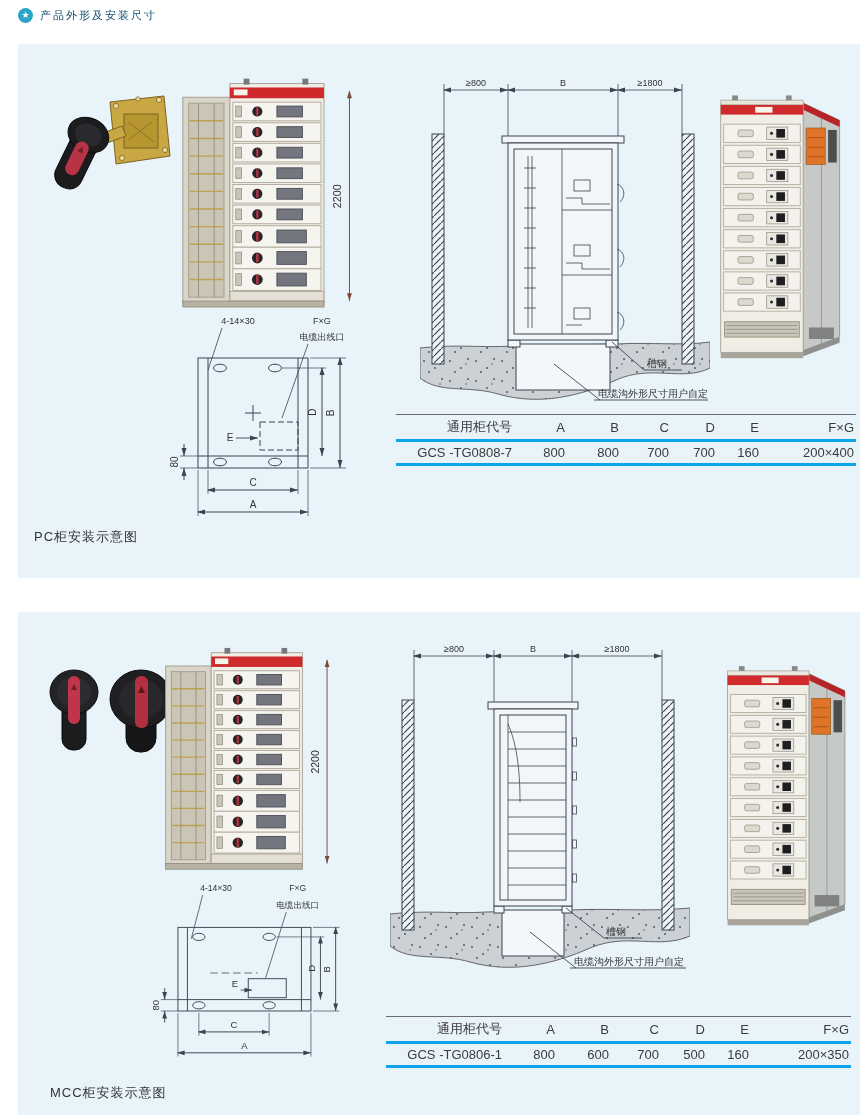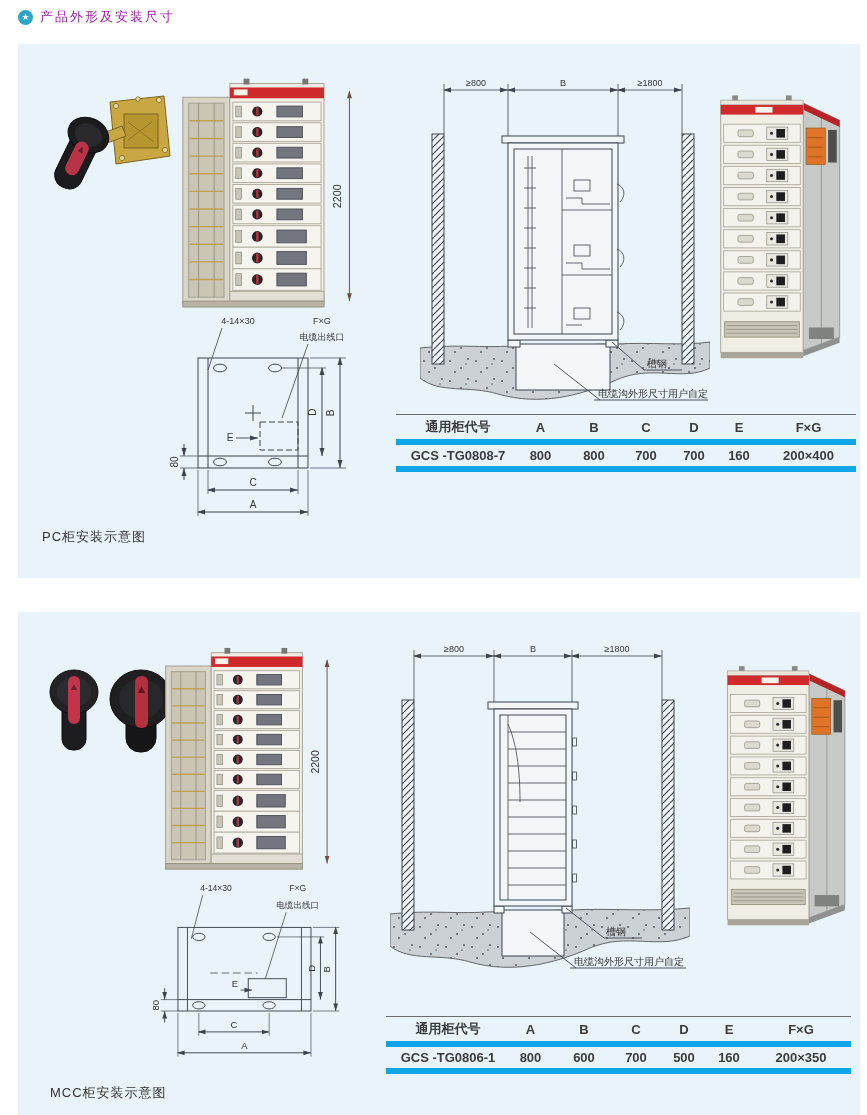--- a/index.html
+++ b/index.html
@@ -2,33 +2,33 @@
 <html><head>
 <meta charset="utf-8">
 <style>
   *{margin:0;padding:0;box-sizing:border-box}
   html,body{background:#fff}
   body{font-family:"Liberation Sans","DejaVu Sans",sans-serif}
   .page{position:relative;width:867px;height:1115px;background:#fff;overflow:hidden}
   .hdr{position:absolute;left:18px;top:8px;display:flex;align-items:center;gap:7px}
   .hdr-ico{width:15px;height:15px;border-radius:50%;background:#2ba4c8;color:#fff;
            font-size:9px;line-height:15px;text-align:center;flex:0 0 15px}
-  .hdr-title{color:#a21caf;font-size:13px;letter-spacing:2px}
+  .hdr-title{color:#0c4a6e;font-size:11px;letter-spacing:2px}
   .panel{position:absolute;left:18px;width:842px;background:#e8f3fa}
   #panel-pc{top:44px;height:534px}
   #panel-mcc{top:612px;height:503px}
   .abs{position:absolute}
   .caption{position:absolute;font-size:13px;color:#333;letter-spacing:1px;white-space:nowrap}
   svg text{font-family:"Liberation Sans","DejaVu Sans",sans-serif;fill:#333}
   .t9{font-size:9px}
   .t10{font-size:10px}
   .t11{font-size:11px}
   .dim-table{position:absolute;border-collapse:collapse;table-layout:fixed;font-size:13px;color:#3b3b3b}
-  .dim-table th,.dim-table td{font-weight:bold;text-align:center;border-top:1px solid #6b6b6b;
-      border-bottom:6px solid #0ea5e9;padding:3px 2px;white-space:nowrap;overflow:hidden}
+  .dim-table th,.dim-table td{font-weight:normal;text-align:right;border-top:1px solid #6b6b6b;
+      border-bottom:3px solid #0ea5e9;padding:3px 2px;white-space:nowrap;overflow:hidden}
   .dim-table th:nth-child(1),.dim-table td:nth-child(1){width:118px;padding-left:8px}
   .dim-table th:nth-child(2),.dim-table td:nth-child(2){width:53px}
   .dim-table th:nth-child(3),.dim-table td:nth-child(3){width:54px}
   .dim-table th:nth-child(4),.dim-table td:nth-child(4){width:50px}
   .dim-table th:nth-child(5),.dim-table td:nth-child(5){width:46px}
   .dim-table th:nth-child(6),.dim-table td:nth-child(6){width:44px}
 </style>
 </head>
 <body>
 
@@ -278,21 +278,21 @@
             <td>800</td>
             <td>800</td>
             <td>700</td>
             <td>700</td>
             <td>160</td>
             <td>200×400</td>
           </tr>
         </tbody>
     </table>
 
-    <div class="caption" style="left:24px;top:484px">PC柜安装示意图</div>
+    <div class="caption" style="left:16px;top:484px">PC柜安装示意图</div>
   </div>
 
   <div class="panel" id="panel-mcc">
 
     <svg class="abs" style="left:16px;top:42px" width="150" height="112" viewBox="0 0 150 112">
       <g>
         <rect x="28" y="40" width="24" height="56" rx="11" fill="#1d1d20" stroke="#0a0a0c"></rect>
         <ellipse cx="40" cy="38" rx="24" ry="22" fill="#232326" stroke="#0d0d10"></ellipse>
         <ellipse cx="40" cy="38" rx="17" ry="15" fill="#2c2c30"></ellipse>
         <rect x="34" y="22" width="12" height="48" rx="6" fill="#c2344a"></rect>

